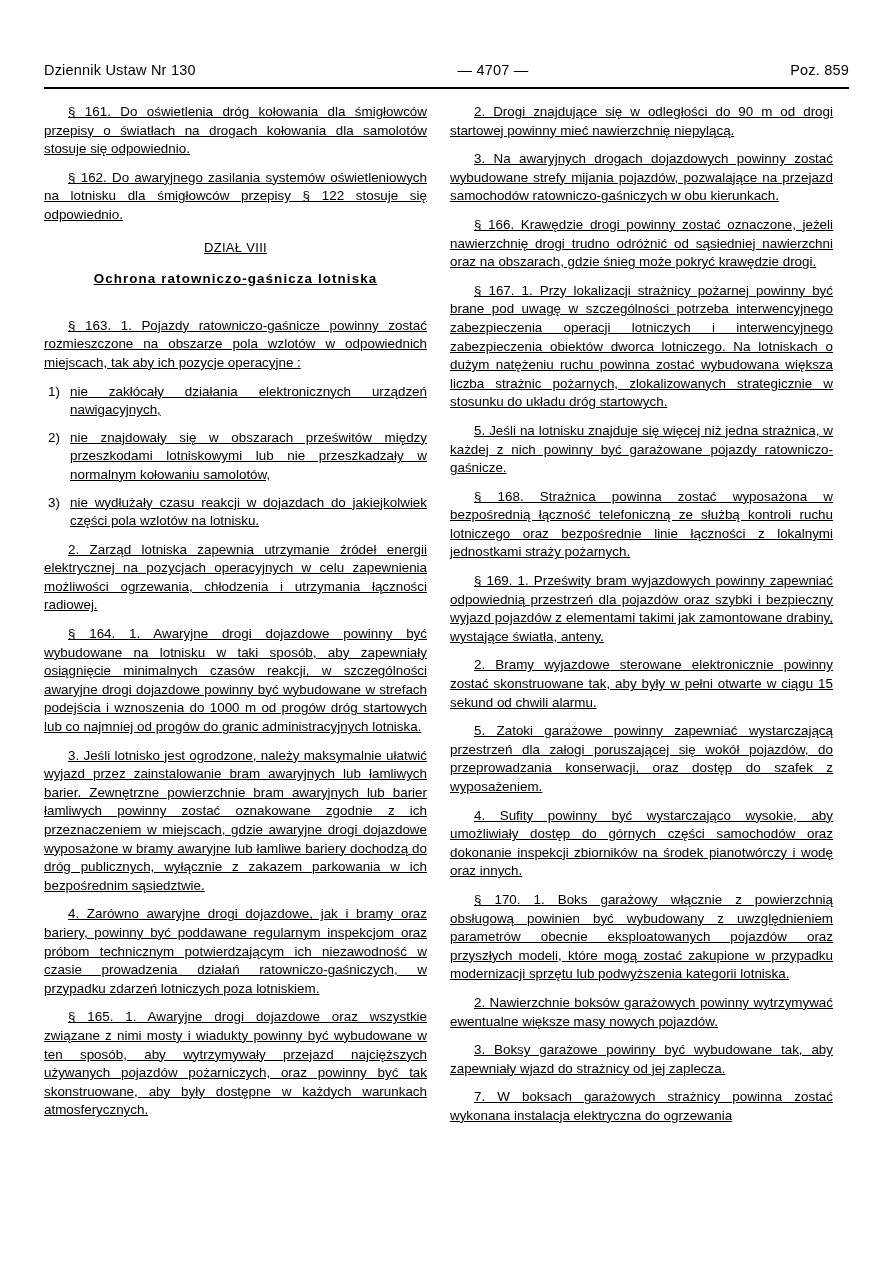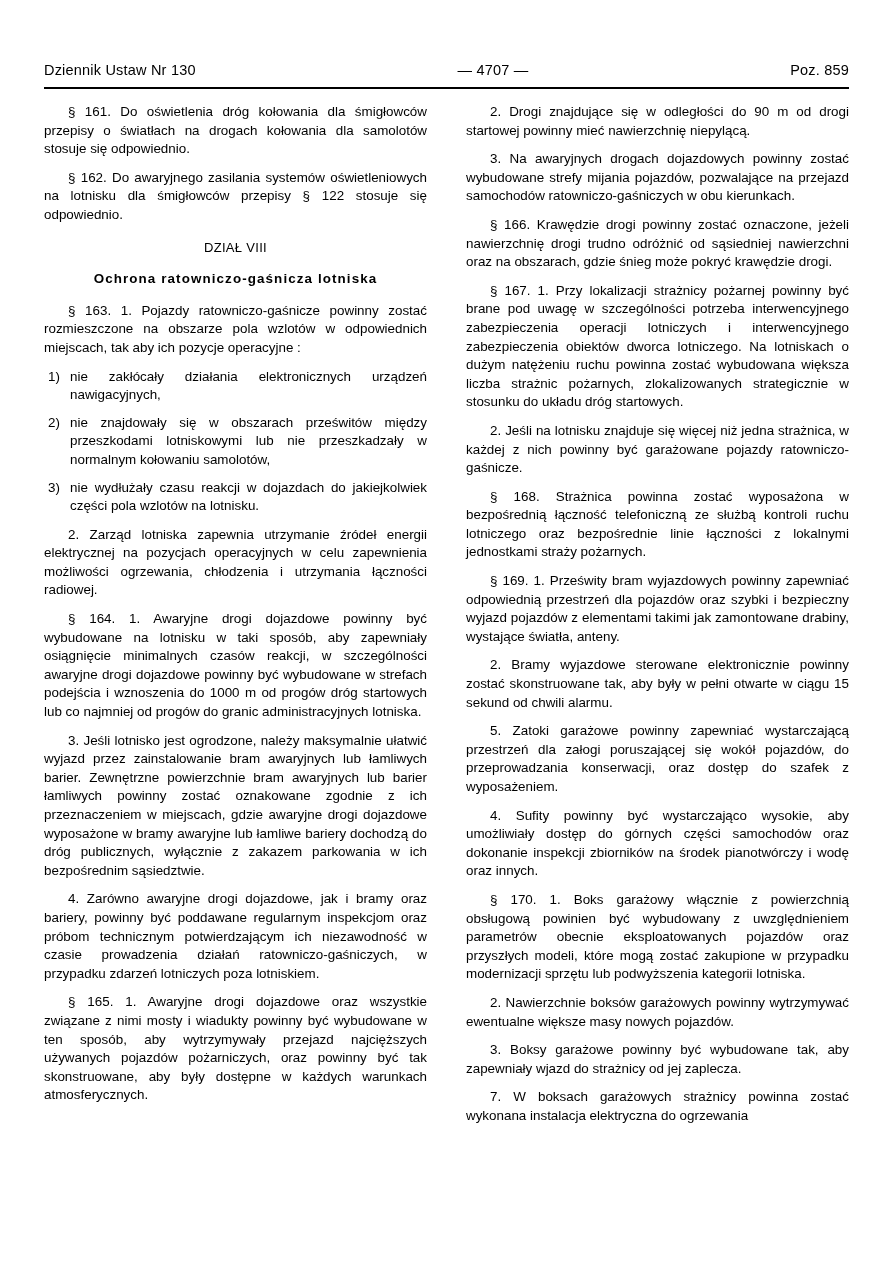--- a/index.html
+++ b/index.html
@@ -43,21 +43,22 @@
     height: 2px;
     background: #000000;
   }
   .columns {
     position: absolute;
     left: 44px;
     top: 103px;
     width: 805px;
     height: 1130px;
     display: flex;
-    gap: 39px;
+    gap: 23px;
+    text-decoration: underline;
   }
   .col {
     width: 383px;
     font-size: 13.4px;
     line-height: 18.6px;
     text-align: justify;
     text-justify: inter-word;
     hyphens: none;
   }
   p {
@@ -69,21 +70,21 @@
   .center {
     text-align: center;
     text-indent: 0;
   }
   .dzial {
     margin: 14px 0 13px 0;
     font-size: 13px;
     letter-spacing: 0.3px;
   }
   .section-title {
-    margin: 0 0 13px 0;
+    margin: 0 0 28px 0;
     text-align: center;
     font-weight: bold;
     font-size: 13.4px;
     letter-spacing: 1.1px;
   }
   ol.numlist {
     margin: 0 0 10px 0;
     padding: 0;
     list-style: none;
   }
@@ -143,21 +144,21 @@
       <p class="indent">3. Jeśli lotnisko jest ogrodzone, należy maksymalnie ułatwić wyjazd przez zainstalowanie bram awaryjnych lub łamliwych barier. Zewnętrzne powierzchnie bram awaryjnych lub barier łamliwych powinny zostać oznakowane zgodnie z ich przeznaczeniem w miejscach, gdzie awaryjne drogi dojazdowe wyposażone w bramy awaryjne lub łamliwe bariery dochodzą do dróg publicznych, wyłącznie z zakazem parkowania w ich bezpośrednim sąsiedztwie.</p>
       <p class="indent">4. Zarówno awaryjne drogi dojazdowe, jak i bramy oraz bariery, powinny być poddawane regularnym inspekcjom oraz próbom technicznym potwierdzającym ich niezawodność w czasie prowadzenia działań ratowniczo-gaśniczych, w przypadku zdarzeń lotniczych poza lotniskiem.</p>
       <p class="indent">§ 165. 1. Awaryjne drogi dojazdowe oraz wszystkie związane z nimi mosty i wiadukty powinny być wybudowane w ten sposób, aby wytrzymywały przejazd najcięższych używanych pojazdów pożarniczych, oraz powinny być tak skonstruowane, aby były dostępne w każdych warunkach atmosferycznych.</p>
     </div>
 
     <div class="col">
       <p class="indent">2. Drogi znajdujące się w odległości do 90 m od drogi startowej powinny mieć nawierzchnię niepylącą.</p>
       <p class="indent">3. Na awaryjnych drogach dojazdowych powinny zostać wybudowane strefy mijania pojazdów, pozwalające na przejazd samochodów ratowniczo-gaśniczych w obu kierunkach.</p>
       <p class="indent">§ 166. Krawędzie drogi powinny zostać oznaczone, jeżeli nawierzchnię drogi trudno odróżnić od sąsiedniej nawierzchni oraz na obszarach, gdzie śnieg może pokryć krawędzie drogi.</p>
       <p class="indent">§ 167. 1. Przy lokalizacji strażnicy pożarnej powinny być brane pod uwagę w szczególności potrzeba interwencyjnego zabezpieczenia operacji lotniczych i interwencyjnego zabezpieczenia obiektów dworca lotniczego. Na lotniskach o dużym natężeniu ruchu powinna zostać wybudowana większa liczba strażnic pożarnych, zlokalizowanych strategicznie w stosunku do układu dróg startowych.</p>
-      <p class="indent">2. Jeśli na lotnisku znajduje się więcej niż jedna strażnica, w każdej z nich powinny być garażowane pojazdy ratowniczo-gaśnicze.</p>
+      <p class="indent">5. Jeśli na lotnisku znajduje się więcej niż jedna strażnica, w każdej z nich powinny być garażowane pojazdy ratowniczo-gaśnicze.</p>
       <p class="indent">§ 168. Strażnica powinna zostać wyposażona w bezpośrednią łączność telefoniczną ze służbą kontroli ruchu lotniczego oraz bezpośrednie linie łączności z lokalnymi jednostkami straży pożarnych.</p>
       <p class="indent">§ 169. 1. Prześwity bram wyjazdowych powinny zapewniać odpowiednią przestrzeń dla pojazdów oraz szybki i bezpieczny wyjazd pojazdów z elementami takimi jak zamontowane drabiny, wystające światła, anteny.</p>
       <p class="indent">2. Bramy wyjazdowe sterowane elektronicznie powinny zostać skonstruowane tak, aby były w pełni otwarte w ciągu 15 sekund od chwili alarmu.</p>
       <p class="indent">5. Zatoki garażowe powinny zapewniać wystarczającą przestrzeń dla załogi poruszającej się wokół pojazdów, do przeprowadzania konserwacji, oraz dostęp do szafek z wyposażeniem.</p>
       <p class="indent">4. Sufity powinny być wystarczająco wysokie, aby umożliwiały dostęp do górnych części samochodów oraz dokonanie inspekcji zbiorników na środek pianotwórczy i wodę oraz innych.</p>
       <p class="indent">§ 170. 1. Boks garażowy włącznie z powierzchnią obsługową powinien być wybudowany z uwzględnieniem parametrów obecnie eksploatowanych pojazdów oraz przyszłych modeli, które mogą zostać zakupione w przypadku modernizacji sprzętu lub podwyższenia kategorii lotniska.</p>
       <p class="indent">2. Nawierzchnie boksów garażowych powinny wytrzymywać ewentualne większe masy nowych pojazdów.</p>
       <p class="indent">3. Boksy garażowe powinny być wybudowane tak, aby zapewniały wjazd do strażnicy od jej zaplecza.</p>
       <p class="indent">7. W boksach garażowych strażnicy powinna zostać wykonana instalacja elektryczna do ogrzewania</p>
     </div>

